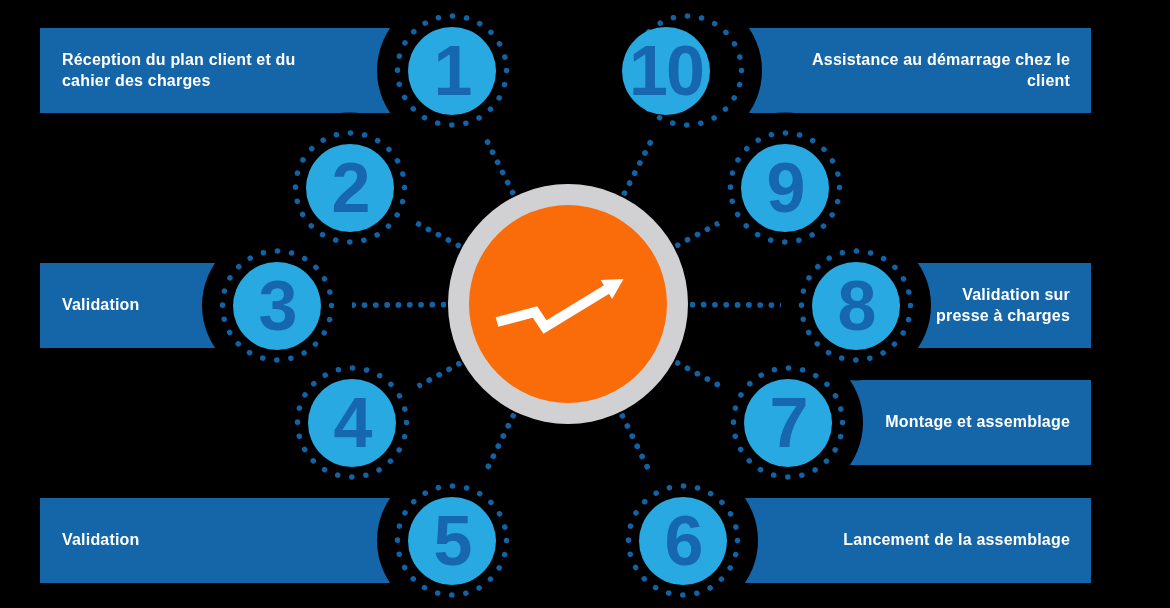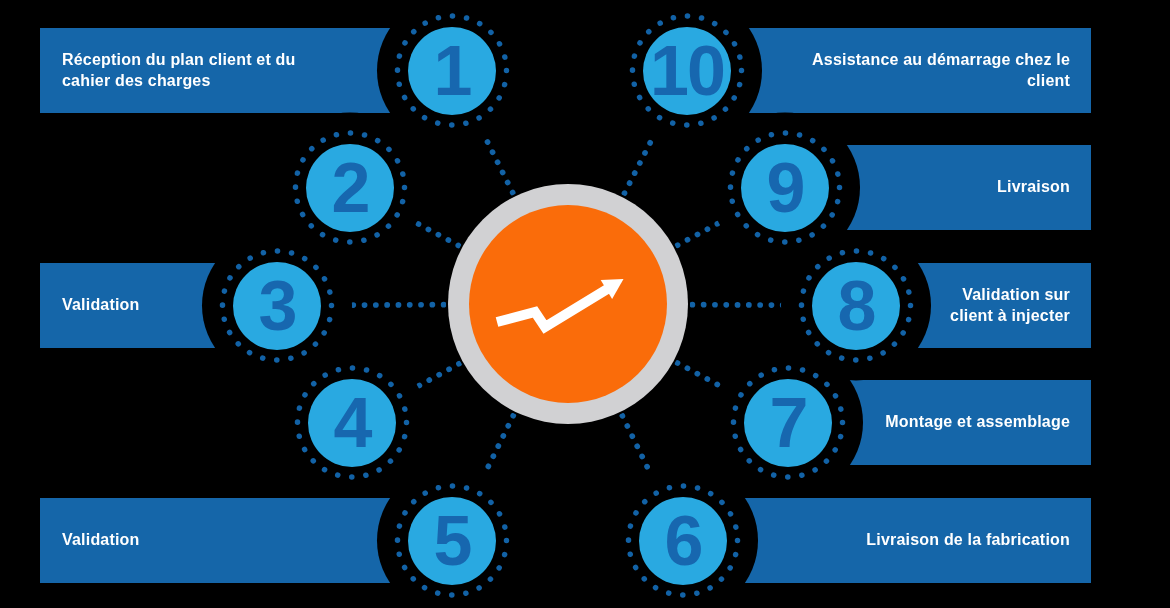--- a/index.html
+++ b/index.html
@@ -52,31 +52,28 @@
       <span class="bar-label">Réception du plan client et du
 cahier des charges</span>
     </div>
   <div class="bar left" style="top:263px;width:282px">
       <span class="bar-label">Validation</span>
     </div>
   <div class="bar left" style="top:498px;width:457px">
       <span class="bar-label">Validation</span>
     </div>
   <div class="bar right" style="top:498px;left:638px;width:453px">
-      <span class="bar-label">Livraison de la fabrication</span>
+      <span class="bar-label">Lancement de la assemblage</span>
     </div>
   <div class="bar right" style="top:380px;left:743px;width:348px">
       <span class="bar-label">Montage et assemblage</span>
     </div>
   <div class="bar right" style="top:263px;left:811px;width:280px">
       <span class="bar-label">Validation sur
-client à injecter</span>
-    </div>
-  <div class="bar right" style="top:145px;left:740px;width:351px">
-      <span class="bar-label">Livraison</span>
+presse à charges</span>
     </div>
   <div class="bar right" style="top:28px;left:642px;width:449px">
       <span class="bar-label">Assistance au démarrage chez le
 client</span>
     </div>
 
   <svg class="overlay" width="1170" height="608" viewBox="0 0 1170 608">
     <g>
       <line class="conn" x1="568" y1="304" x2="452" y2="70.5"></line>
       <line class="conn" x1="568" y1="304" x2="350" y2="187.5"></line>
@@ -144,17 +141,17 @@
     </div>
   <div class="badge" style="left:744px;top:378.5px">
       <span class="badge-num">7</span>
     </div>
   <div class="badge" style="left:812px;top:261.5px">
       <span class="badge-num">8</span>
     </div>
   <div class="badge" style="left:741px;top:143.5px">
       <span class="badge-num">9</span>
     </div>
-  <div class="badge" style="left:643px;top:26.5px">
+  <div class="badge" style="left:622px;top:26.5px">
       <span class="badge-num">10</span>
     </div>
 
 </div>
 
 </body></html>

